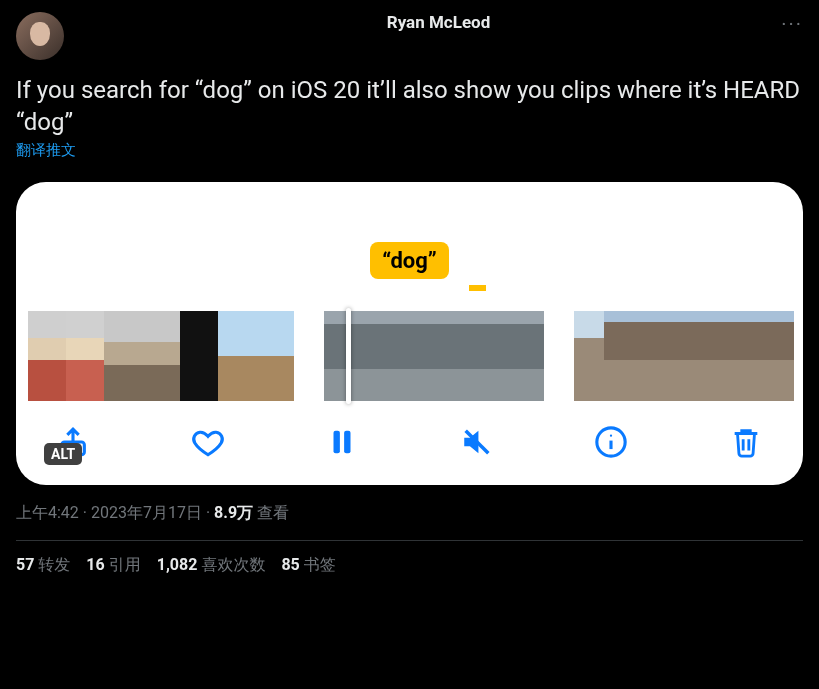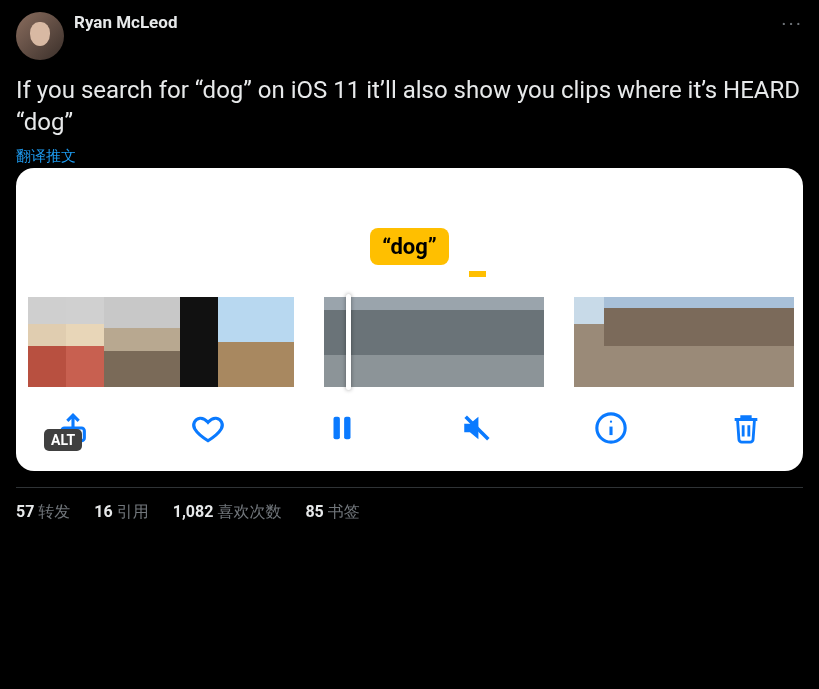--- a/index.html
+++ b/index.html
@@ -12,20 +12,21 @@
     color: #e7e9ea;
   }
   .tweet {
     padding: 12px 16px;
   }
   .header {
     display: flex;
     align-items: flex-start;
     gap: 10px;
     position: relative;
+    text-align: center;
   }
   .avatar {
     width: 48px;
     height: 48px;
     border-radius: 50%;
     background: linear-gradient(135deg, #8a6d5e 0%, #3a2f2a 100%);
     flex-shrink: 0;
     position: relative;
     overflow: hidden;
   }
@@ -59,29 +60,29 @@
     cursor: pointer;
   }
   .tweet-text {
     margin-top: 14px;
     font-size: 24px;
     line-height: 1.35;
     color: #e7e9ea;
     font-weight: 400;
   }
   .translate-link {
-    margin-top: 8px;
+    margin-top: 2px;
     color: #1d9bf0;
     font-size: 15px;
     cursor: pointer;
   }
   .media-card {
-    margin-top: 2px;
+    margin-top: 22px;
     background: #fff;
-    border-radius: 18px;
+    border-radius: 30px;
     padding: 20px 0 18px 0;
     position: relative;
     overflow: hidden;
   }
   .bubble-row {
     display: flex;
     justify-content: center;
     margin-bottom: 20px;
     margin-top: 40px;
   }
@@ -175,40 +176,40 @@
     font-size: 16px;
   }
   .meta .views-count { color: #e7e9ea; font-weight: 700; }
   .divider {
     border: none;
     border-top: 1px solid #2f3336;
     margin: 16px 0 14px 0;
   }
   .stats {
     display: flex;
-    gap: 24px;
+    gap: 16px;
     font-size: 16px;
     color: #71767b;
   }
   .stats .num { color: #e7e9ea; font-weight: 700; margin-right: 4px; }
 </style>
 </head>
 <body>
 
 <div class="tweet">
 
   <div class="header">
     <div class="avatar"></div>
     <div class="name-block">
       <div class="display-name">Ryan McLeod</div>
     </div>
     <div class="more-btn">···</div>
   </div>
 
-  <div class="tweet-text">If you search for “dog” on iOS 11 it’ll also show you clips where it’s HEARD “dog”</div>
+  <div class="tweet-text">If you search for “dog” on iOS 20 it’ll also show you clips where it’s HEARD “dog”</div>
 
   <div class="translate-link">翻译推文</div>
 
   <div class="media-card">
     <div class="bubble-row">
       <div>
         <div class="bubble">“dog”</div>
         <div class="marker"></div>
       </div>
     </div>
@@ -274,20 +275,26 @@
       <div class="ctrl trash">
         <svg viewBox="0 0 24 24">
             <path d="M4 6h16M9 6V4h6v2M6 6l1 14a2 2 0 0 0 2 2h6a2 2 0 0 0 2-2l1-14M10 10v8M14 10v8"></path>
           </svg>
       </div>
     </div>
 
     <div class="alt-badge">ALT</div>
   </div>
 
+  <div class="meta">
+    <span>上午4:42</span>
+    · <span>2023年7月17日</span>
+    · <span class="views-count">8.9万</span>
+    <span>查看</span>
+  </div>
 
   <hr class="divider">
 
   <div class="stats">
     <div>
       <span class="num">57</span><span>转发</span>
     </div>
     <div>
       <span class="num">16</span><span>引用</span>
     </div>

